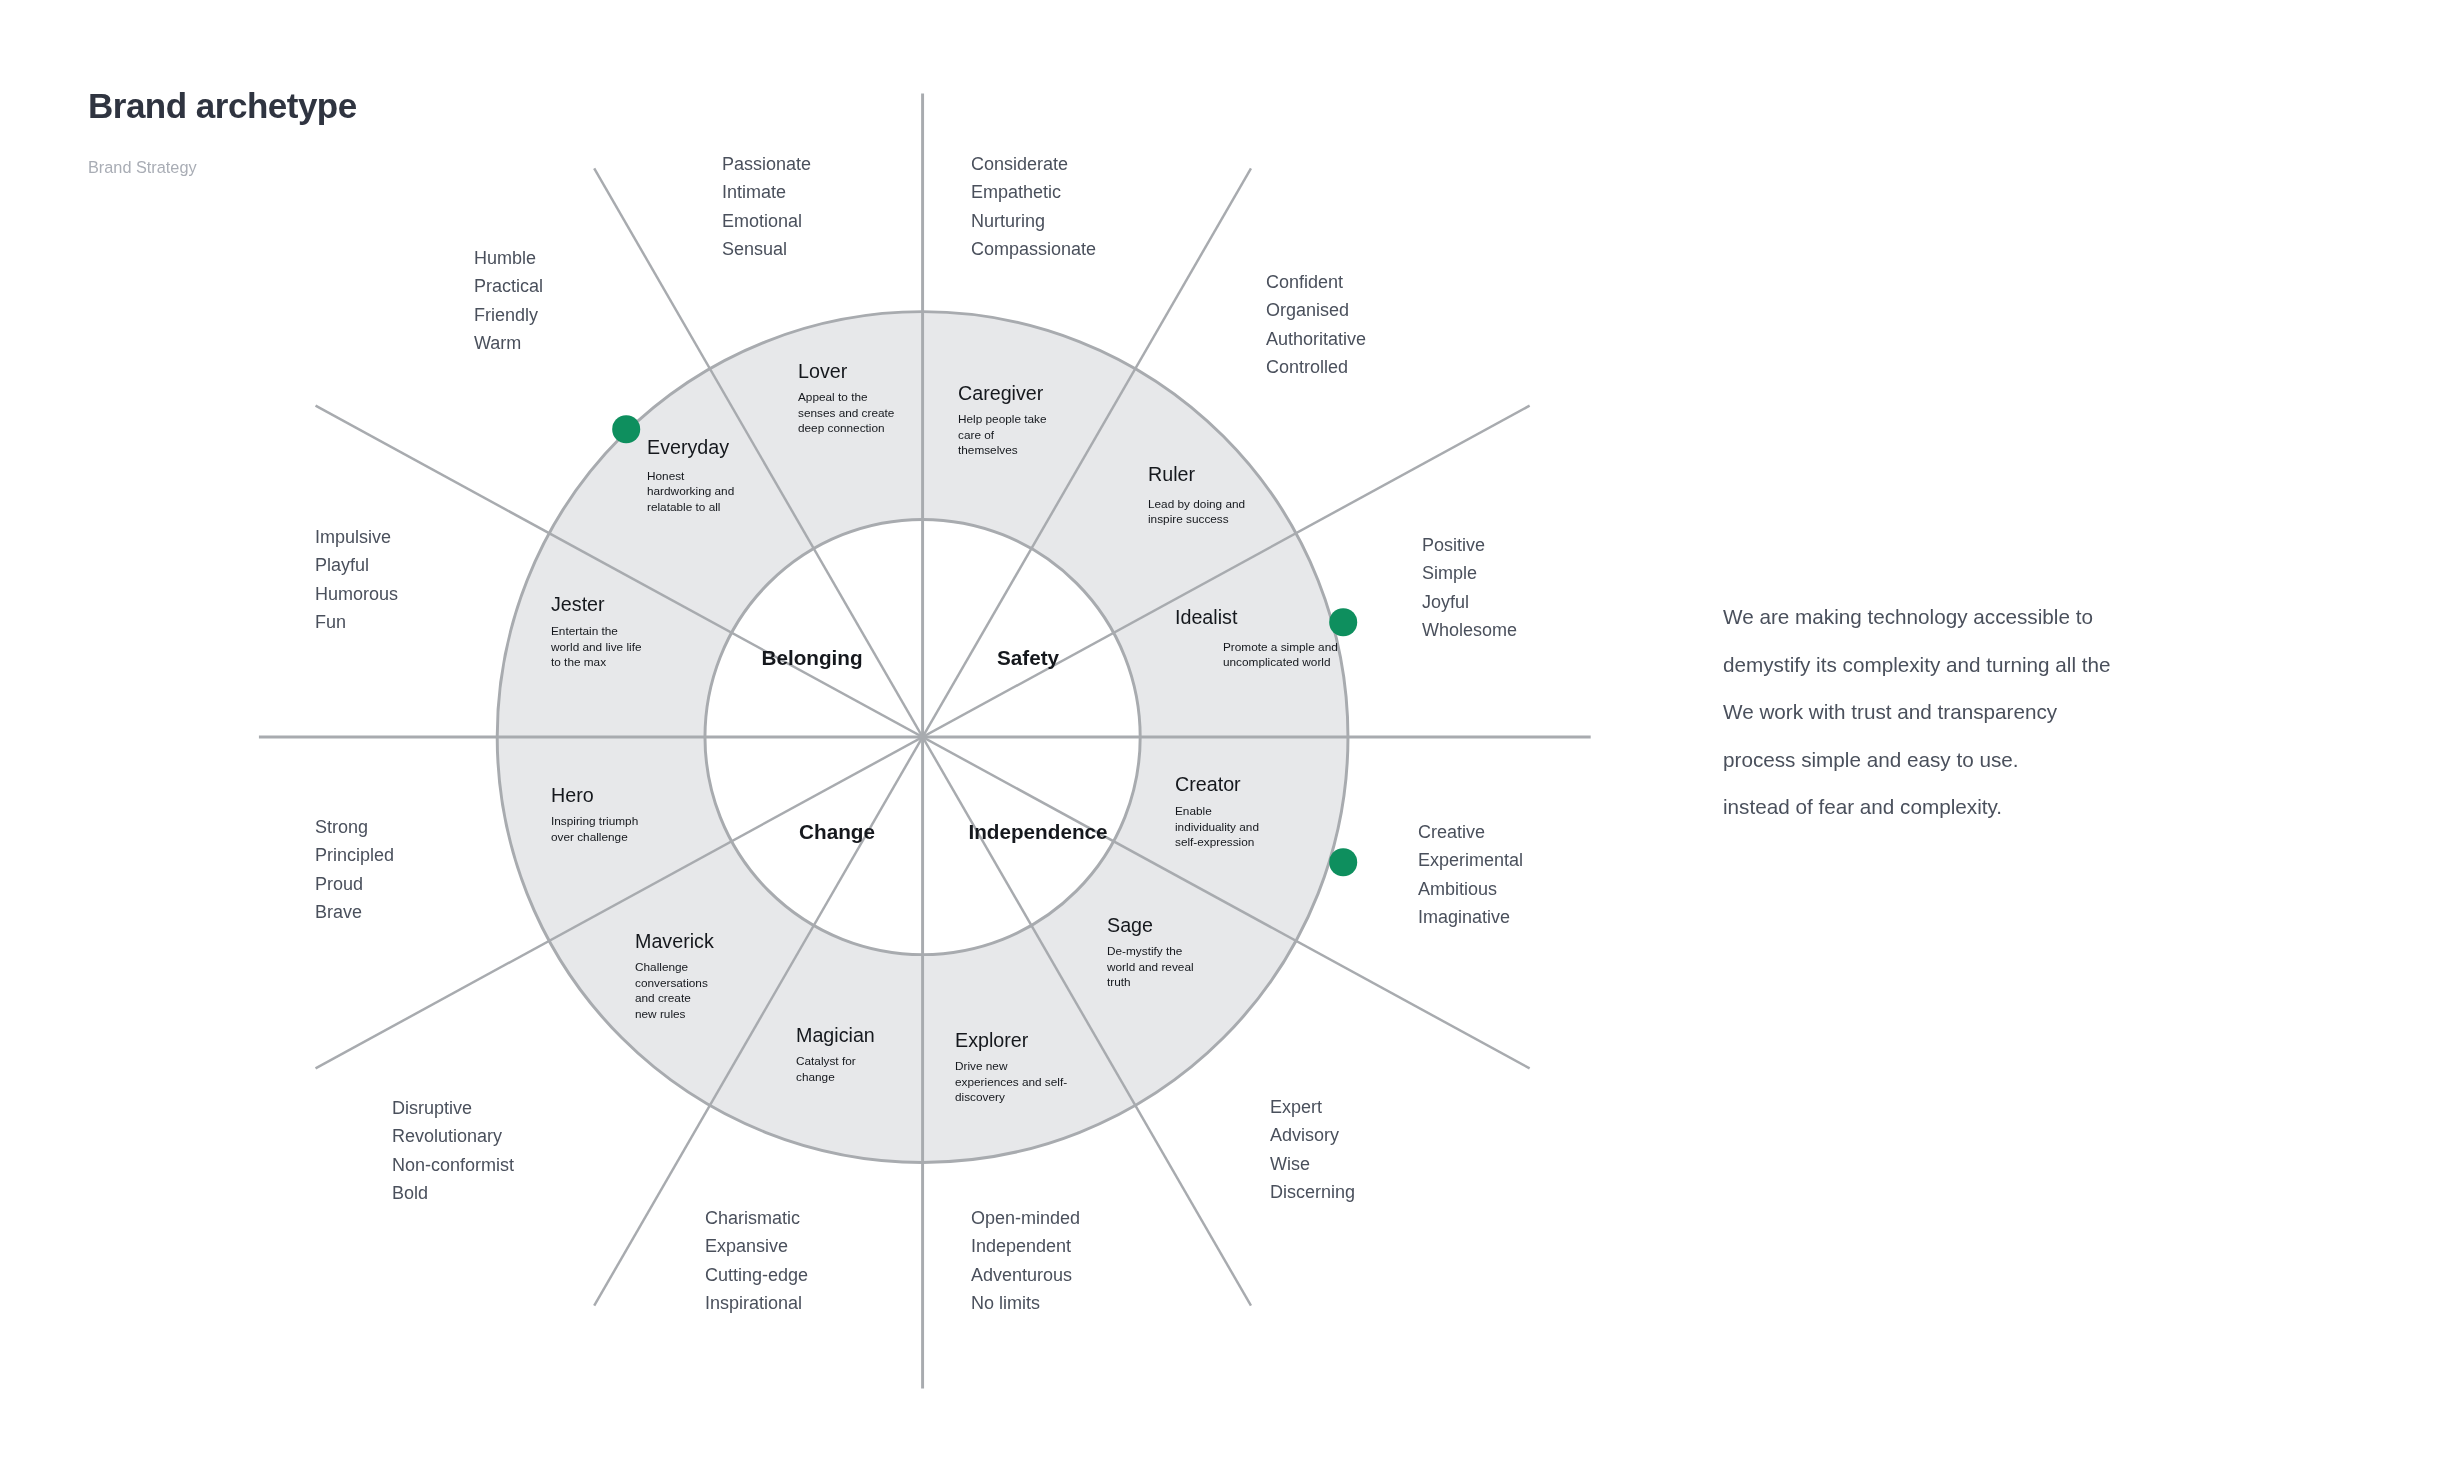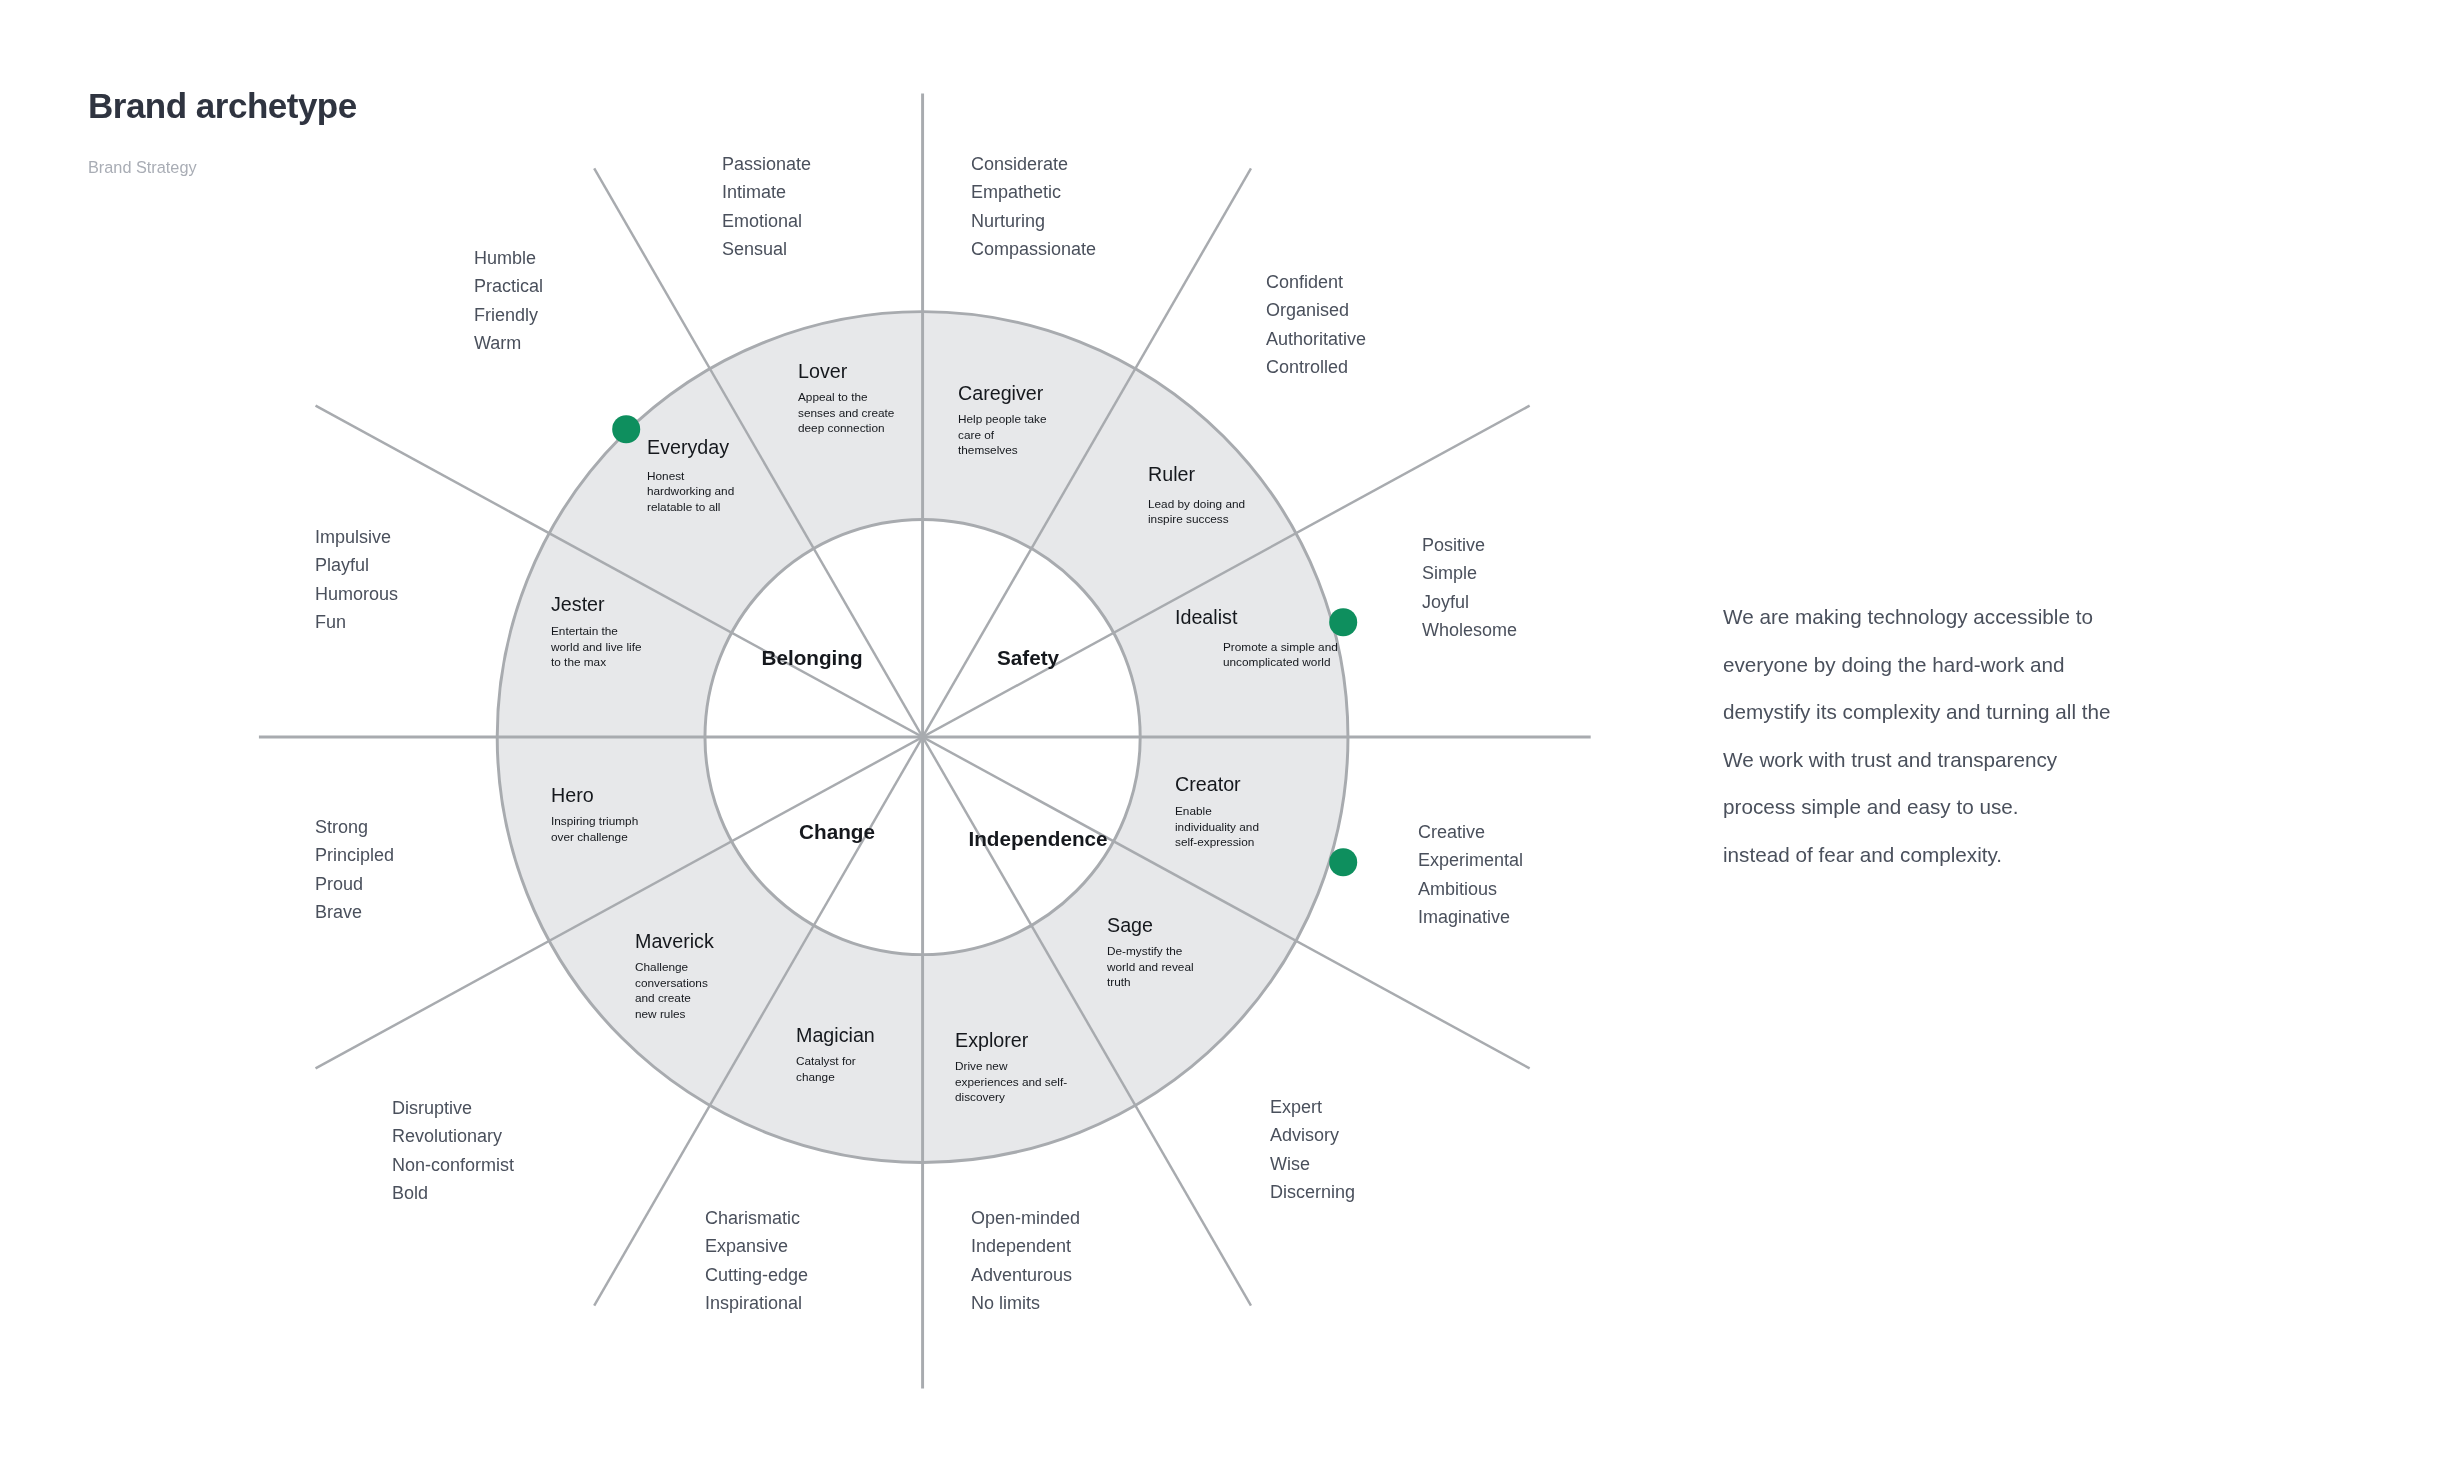--- a/index.html
+++ b/index.html
@@ -114,21 +114,21 @@
 
       <line x1="640" y1="2170" x2="3106" y2="824"></line>
       <line x1="640" y1="824" x2="3106" y2="2170"></line>
     </g>
 
   </svg>
 
   <div class="core-need" style="left:812px;top:658px;">Belonging</div>
   <div class="core-need" style="left:1028px;top:658px;">Safety</div>
   <div class="core-need" style="left:837px;top:832px;">Change</div>
-  <div class="core-need" style="left:1038px;top:832px;margin-top:7px;">Independence</div>
+  <div class="core-need" style="left:1038px;top:832px;">Independence</div>
 
   <div class="arch" style="left:798px;top:360px;width:123px;">
     <div class="arch-name">Lover</div>
     <div class="arch-desc" style="width:98px;">Appeal to the senses and create deep connection</div>
   </div>
 
   <div class="arch" style="left:958px;top:382px;width:123px;">
     <div class="arch-name">Caregiver</div>
     <div class="arch-desc" style="width:94px;">Help people take care of themselves</div>
   </div>
@@ -266,21 +266,20 @@
 
   <div class="trait-group" style="left:474px;top:244px;">
     <div>Humble</div>
     <div>Practical</div>
     <div>Friendly</div>
     <div>Warm</div>
   </div>
 
   <div id="statement">
     <p>We are  making technology accessible to</p>
-    <p>everyone by doing the hard-work and</p>
     <p>demystify its complexity and turning all the</p>
     <p>We work with trust and transparency</p>
     <p>process simple and easy to use.</p>
     <p>instead of fear and complexity.</p>
   </div>
 
 </div>
 
 
 </body></html>

